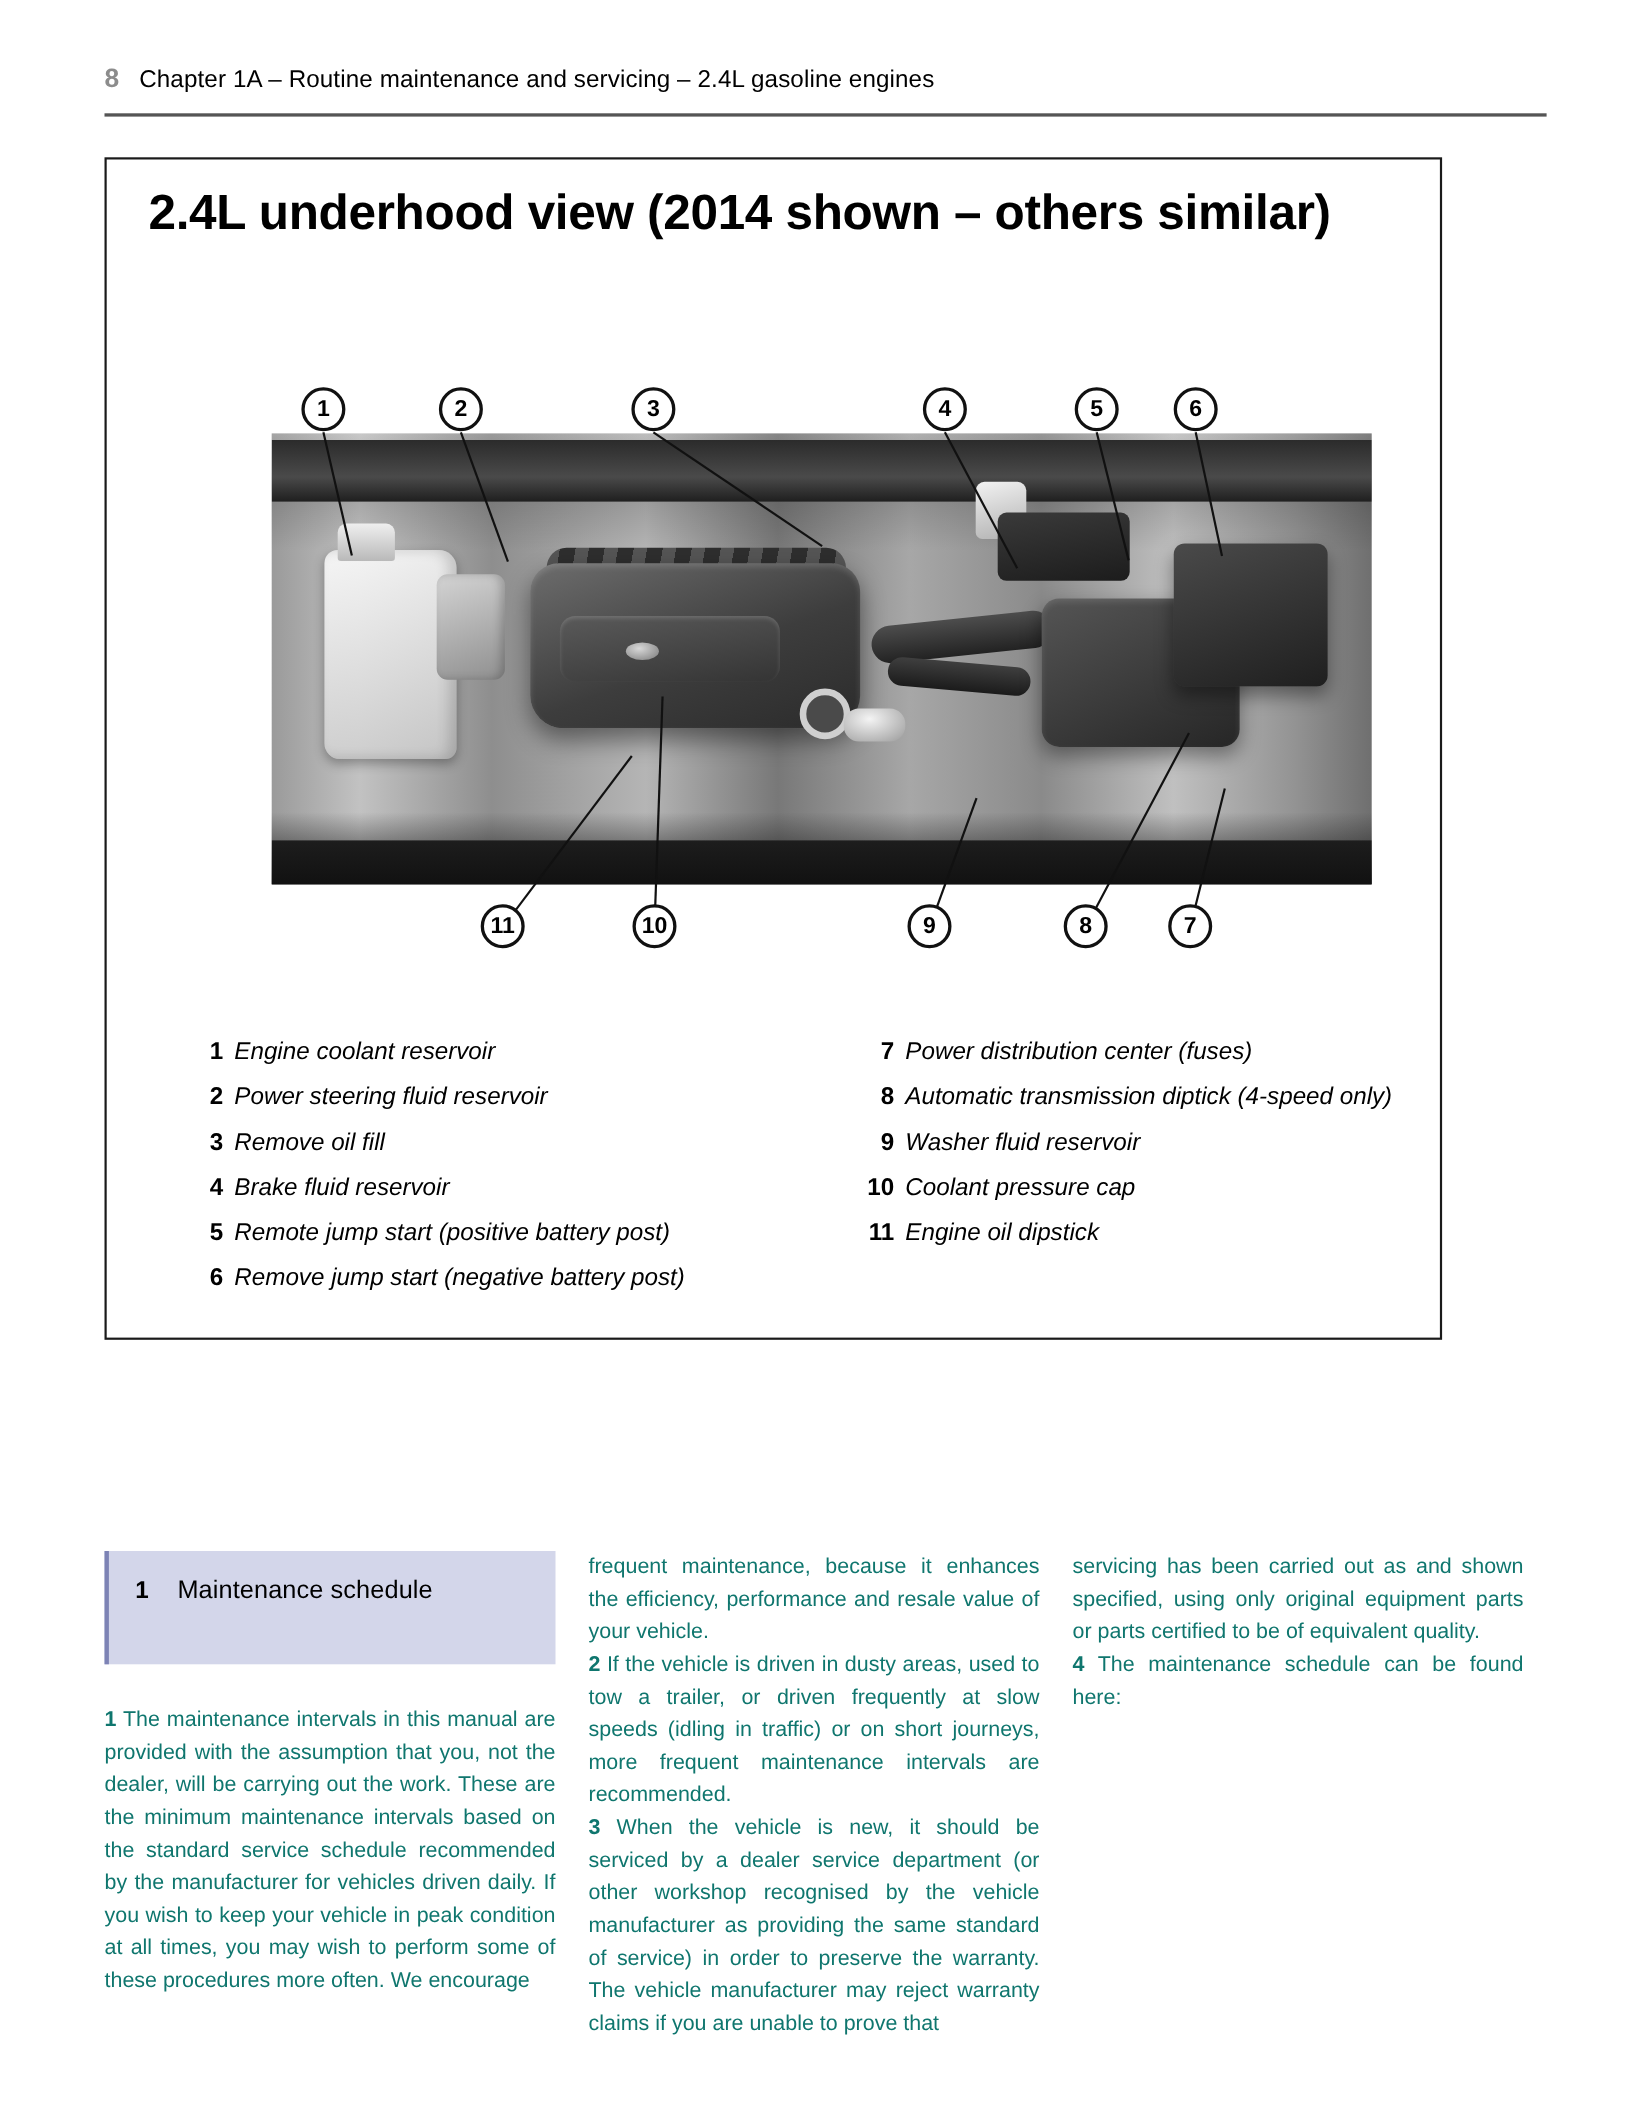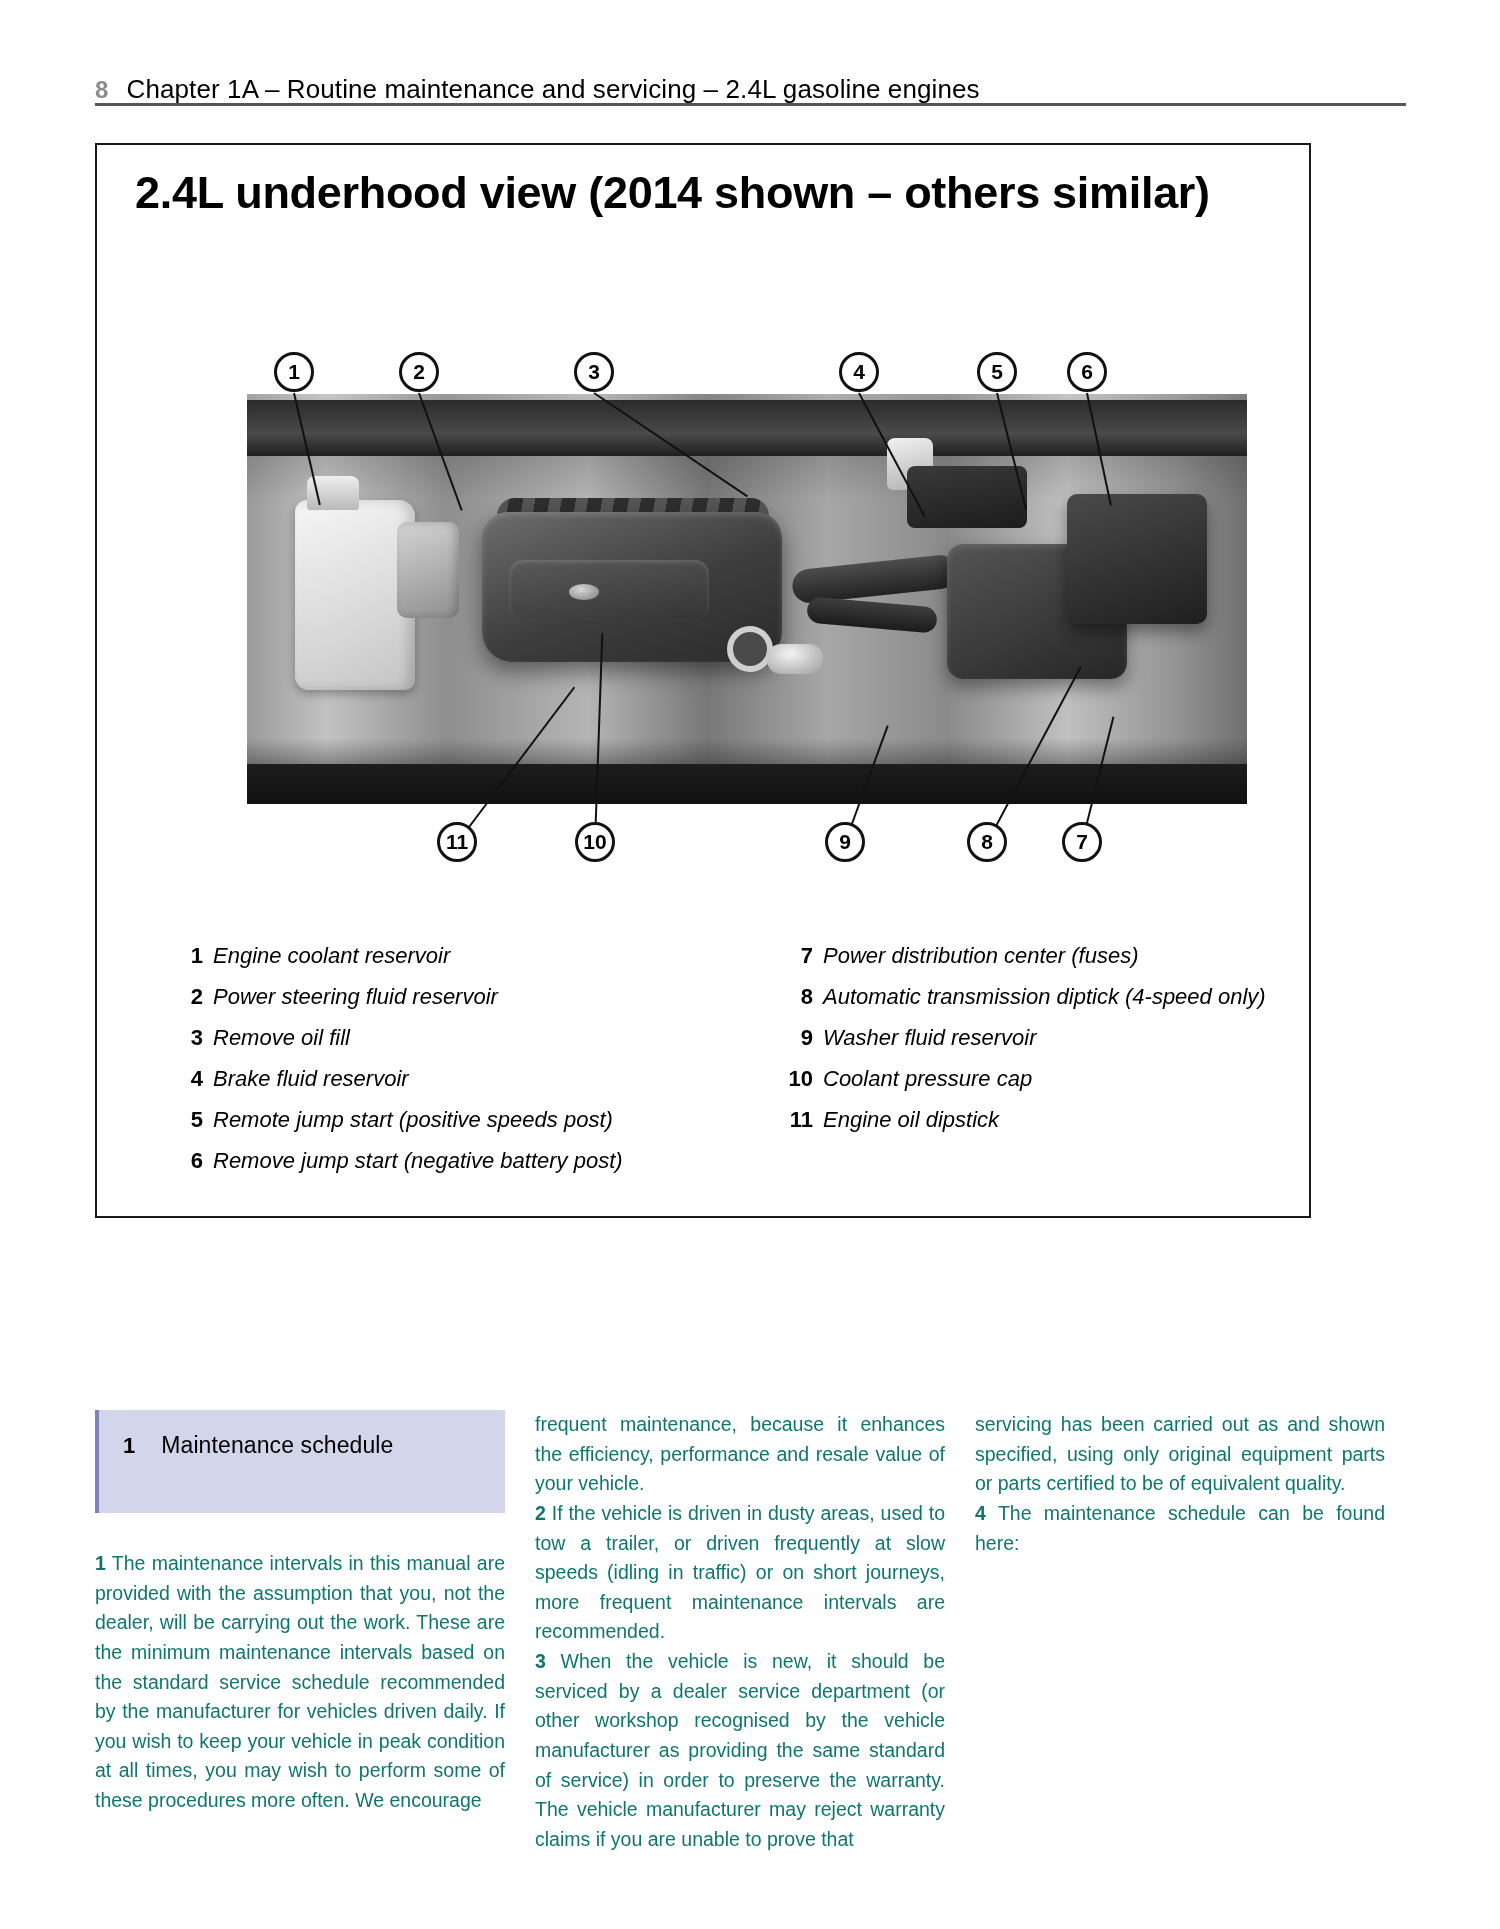--- a/index.html
+++ b/index.html
@@ -26,25 +26,24 @@
     align-items: baseline;
     gap: 18px;
   }
   .page-number {
     font-size: 24px;
     font-weight: bold;
     color: #8c8c8c;
     letter-spacing: .2px;
   }
   .header-title {
-    font-size: 26px;
+    font-size: 22px;
     font-weight: normal;
     letter-spacing: .1px;
     color: #000;
-    margin-top: 16px;
   }
   .header-rule {
     position: absolute;
     left: 95px;
     top: 103px;
     width: 1311px;
     height: 3px;
     background: #555;
   }
 
@@ -372,21 +371,21 @@
       <div class="legend-item">
         <span class="legend-num">3</span>
         <span>Remove oil fill</span>
       </div>
       <div class="legend-item">
         <span class="legend-num">4</span>
         <span>Brake fluid reservoir</span>
       </div>
       <div class="legend-item">
         <span class="legend-num">5</span>
-        <span>Remote jump start (positive speeds post)</span>
+        <span>Remote jump start (positive battery post)</span>
       </div>
       <div class="legend-item">
         <span class="legend-num">6</span>
         <span>Remove jump start (negative battery post)</span>
       </div>
     </div>
 
     <div class="legend-col right">
       <div class="legend-item">
         <span class="legend-num">7</span>

